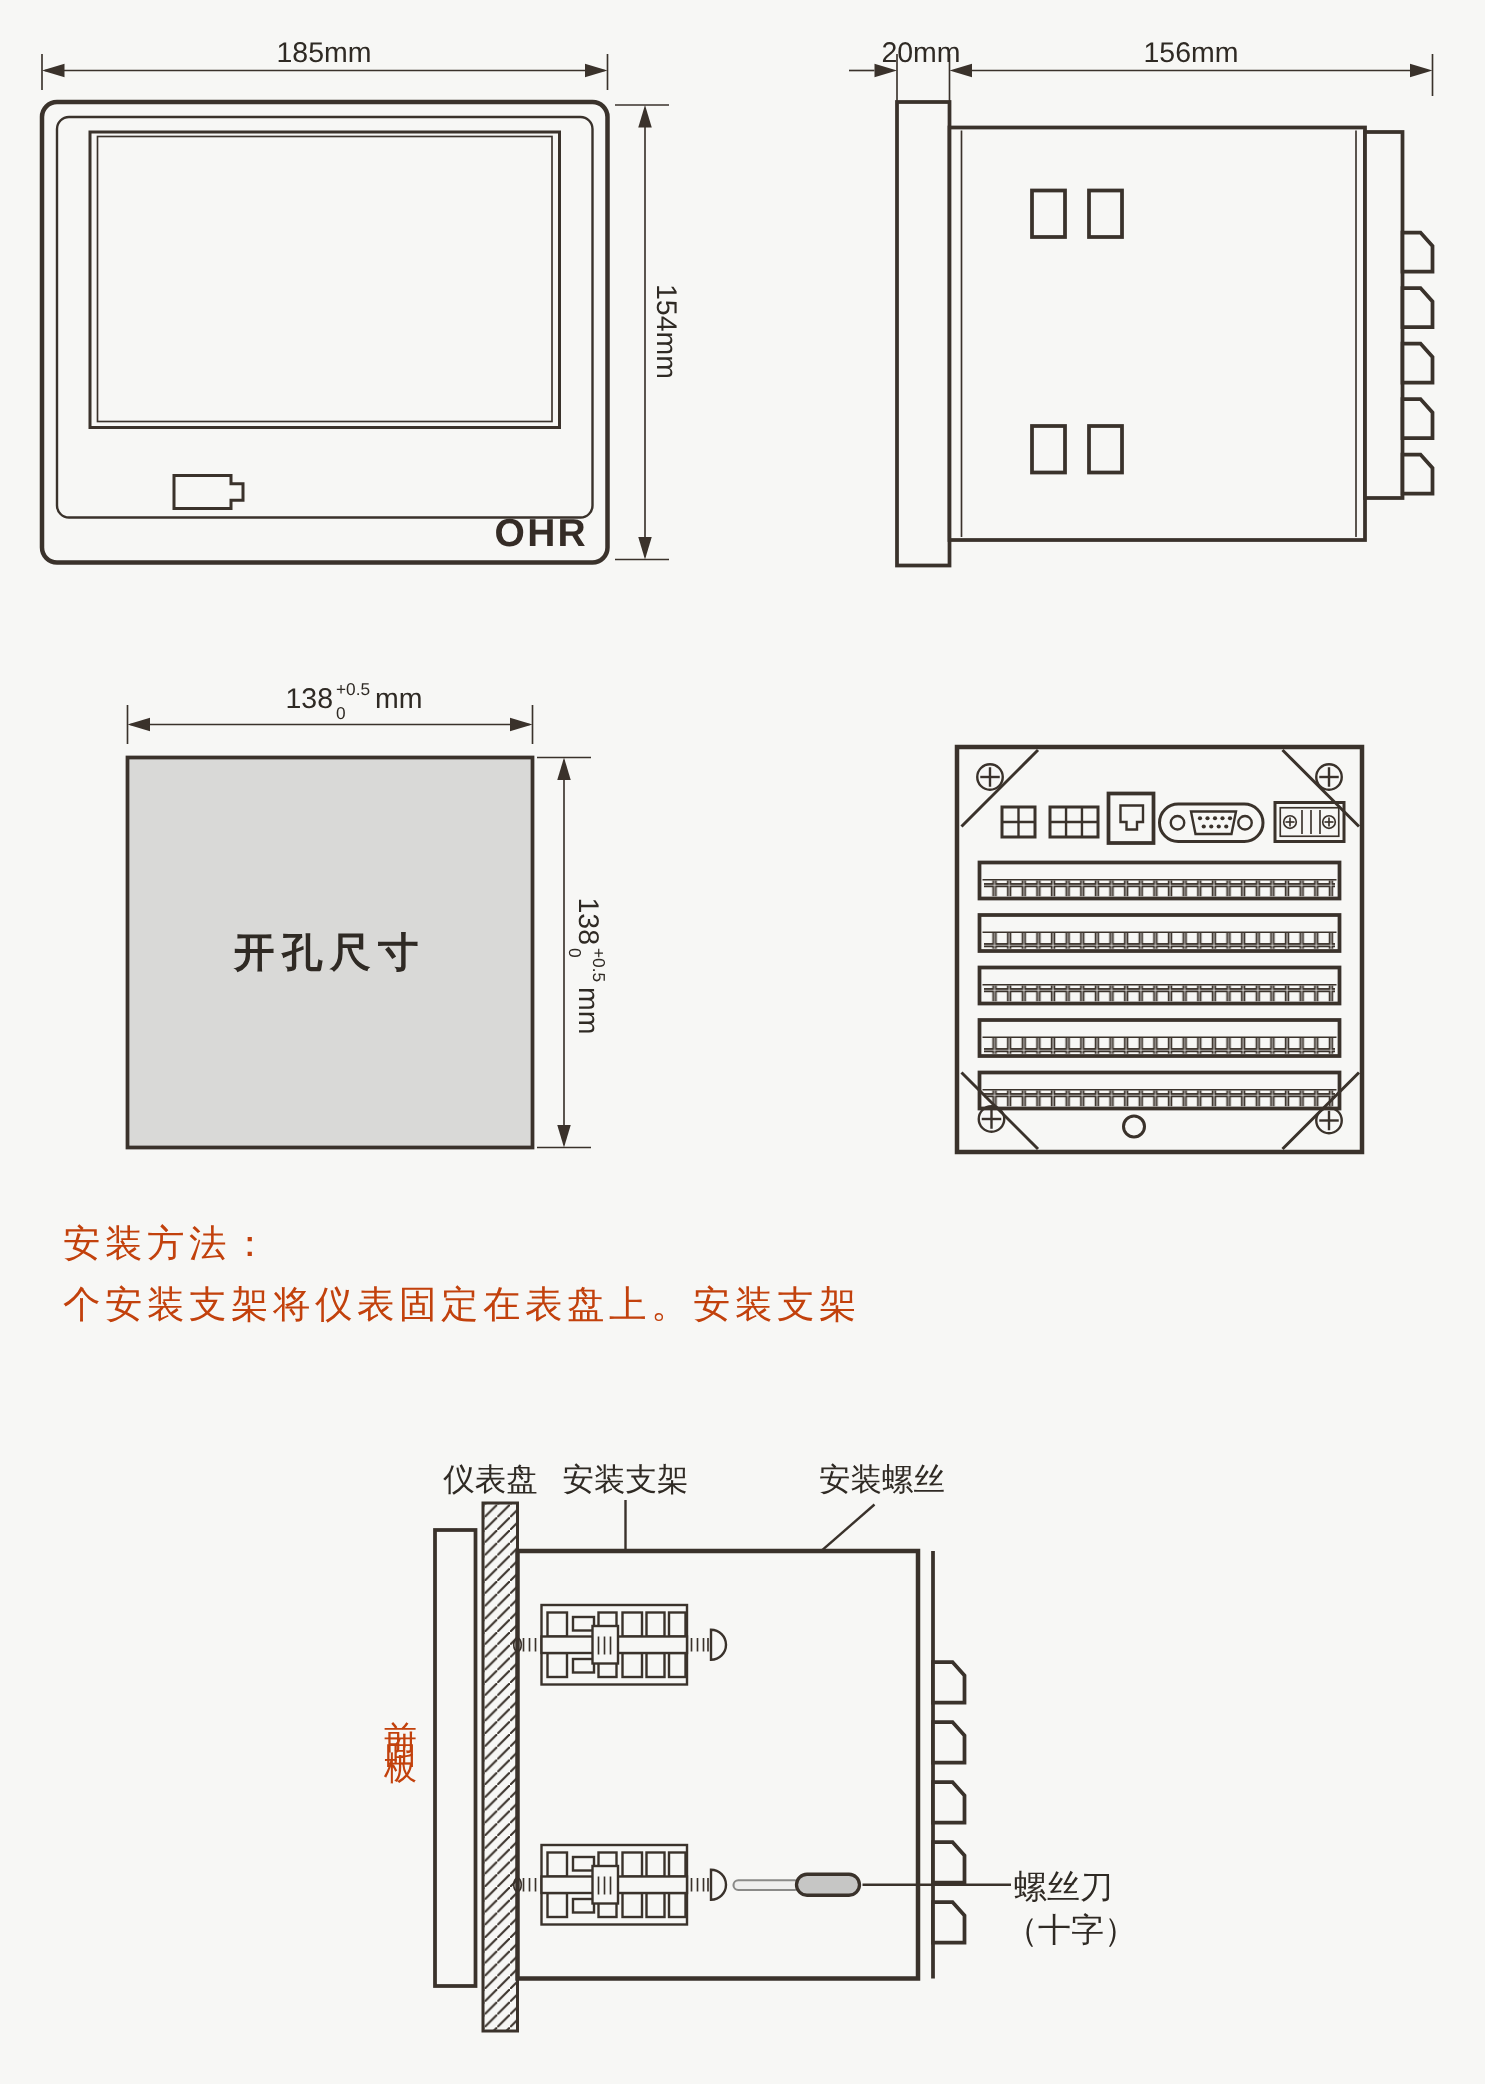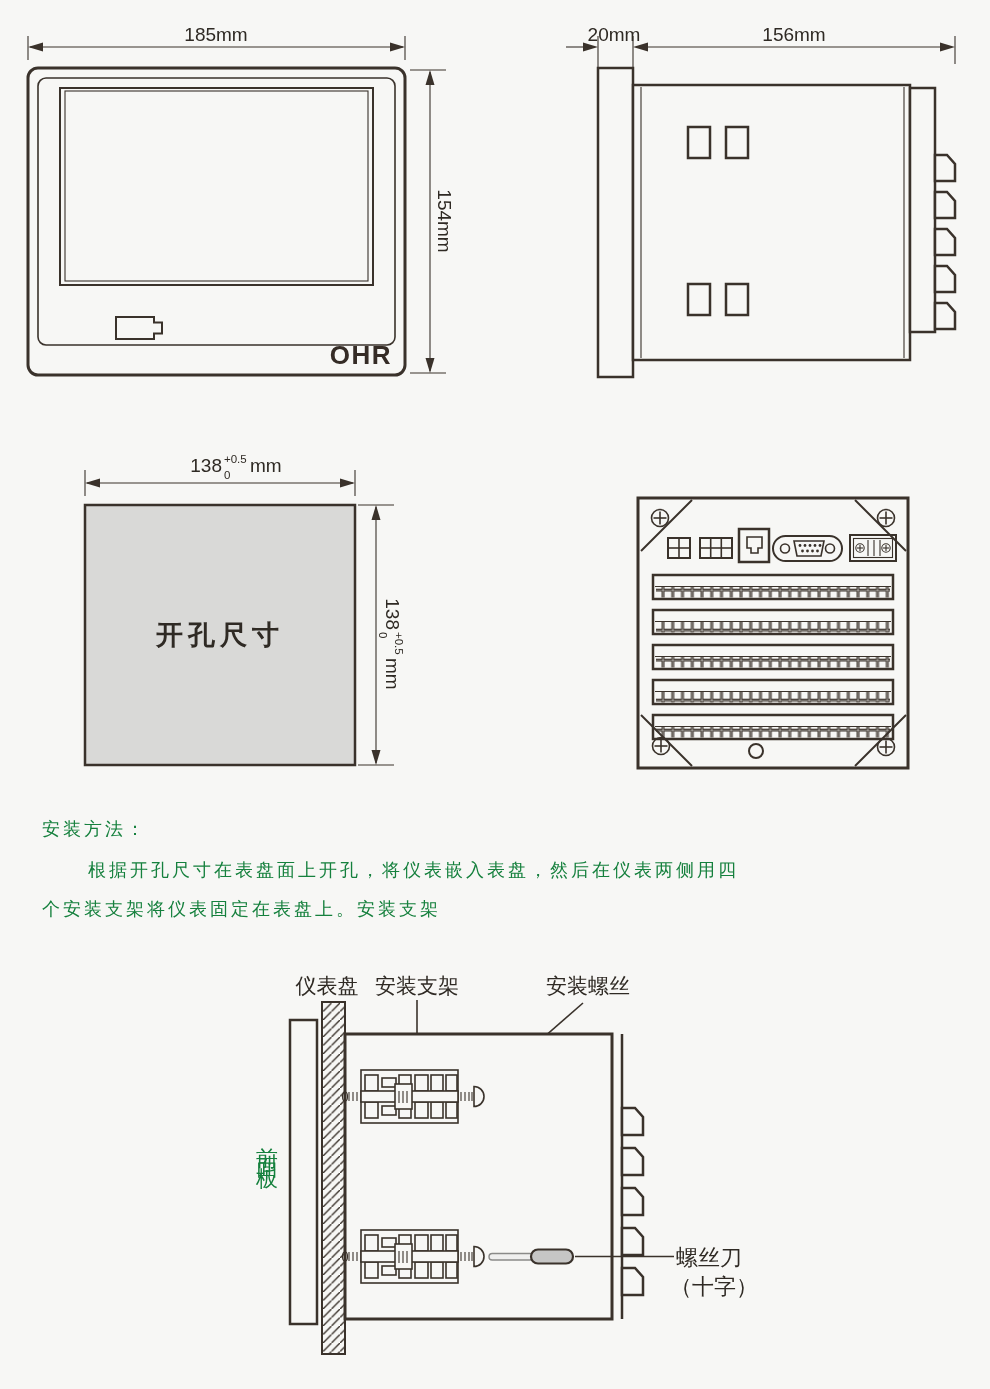--- a/index.html
+++ b/index.html
@@ -1,35 +1,35 @@
 <!DOCTYPE html>
 <html><head>
 <meta charset="utf-8">
 <style>
   html,body{margin:0;padding:0;background:#f7f7f5;}
   .page{position:relative;width:990px;height:1389px;background:#f7f7f5;overflow:hidden;
-        font-family:"Liberation Serif",serif;color:#15803d;}
+        font-family:"Liberation Serif",serif;color:#c2410c;}
   svg.art{position:absolute;left:0;top:0;}
   
   .s1{stroke:#3a322b;stroke-width:1.1;fill:none}
   .s15{stroke:#3a322b;stroke-width:1.6;fill:none}
   .s2{stroke:#3a322b;stroke-width:2;fill:none}
   .s25{stroke:#3a322b;stroke-width:2.5;fill:none}
   .s3{stroke:#3a322b;stroke-width:3;fill:none}
   .bgf{fill:#f7f7f5}
   .ink{fill:#3a322b;stroke:none}
   text{fill:#2f2a24}
   .dimtxt{font-family:"Liberation Sans",sans-serif;font-size:19px;}
   .tol{font-family:"Liberation Sans",sans-serif;font-size:11.5px;}
   .cjk{font-family:"Liberation Serif",serif;font-size:21px;}
   .cjk22{font-family:"Liberation Serif",serif;font-size:22px;}
   .kk{font-family:"Liberation Serif",serif;font-size:27px;font-weight:bold;letter-spacing:5px;}
   .ohr{font-family:"Liberation Sans",sans-serif;font-weight:800;font-size:26px;letter-spacing:1.5px;fill:#352c26;}
   
-  .instructions{position:absolute;left:42px;top:810px;width:930px;font-size:18px;letter-spacing:3px;line-height:39px;}
+  .instructions{position:absolute;left:42px;top:810px;width:930px;font-size:25px;letter-spacing:3px;line-height:39px;}
   .instructions .heading{margin:0 0 2px 0;}
   .instructions .line1{padding-left:46px;}
   .front-panel-label{position:absolute;left:252px;top:1130px;writing-mode:vertical-rl;
         text-orientation:upright;font-size:22px;letter-spacing:10px;}
 </style>
 </head>
 <body>
 
 <div class="page">
 
@@ -270,19 +270,18 @@
       <rect x="531" y="1249.5" width="42" height="14" rx="7" fill="#c6c6c5" stroke="#3a322b" stroke-width="2.2"></rect>
     </g>
     <line x1="575" y1="1256.5" x2="674" y2="1256.5" class="s15"></line>
     <text x="676" y="1265" class="cjk22">螺丝刀</text>
     <text x="670" y="1294" class="cjk22">（十字）</text>
   </g>
 </svg>
 
 <div class="instructions">
   <div class="heading">安装方法：</div>
-  <div class="line1">根据开孔尺寸在表盘面上开孔，将仪表嵌入表盘，然后在仪表两侧用四</div>
   <div class="line2">个安装支架将仪表固定在表盘上。安装支架</div>
 </div>
 
 <div class="front-panel-label">前面板</div>
 
 </div>
 
 </body></html>

